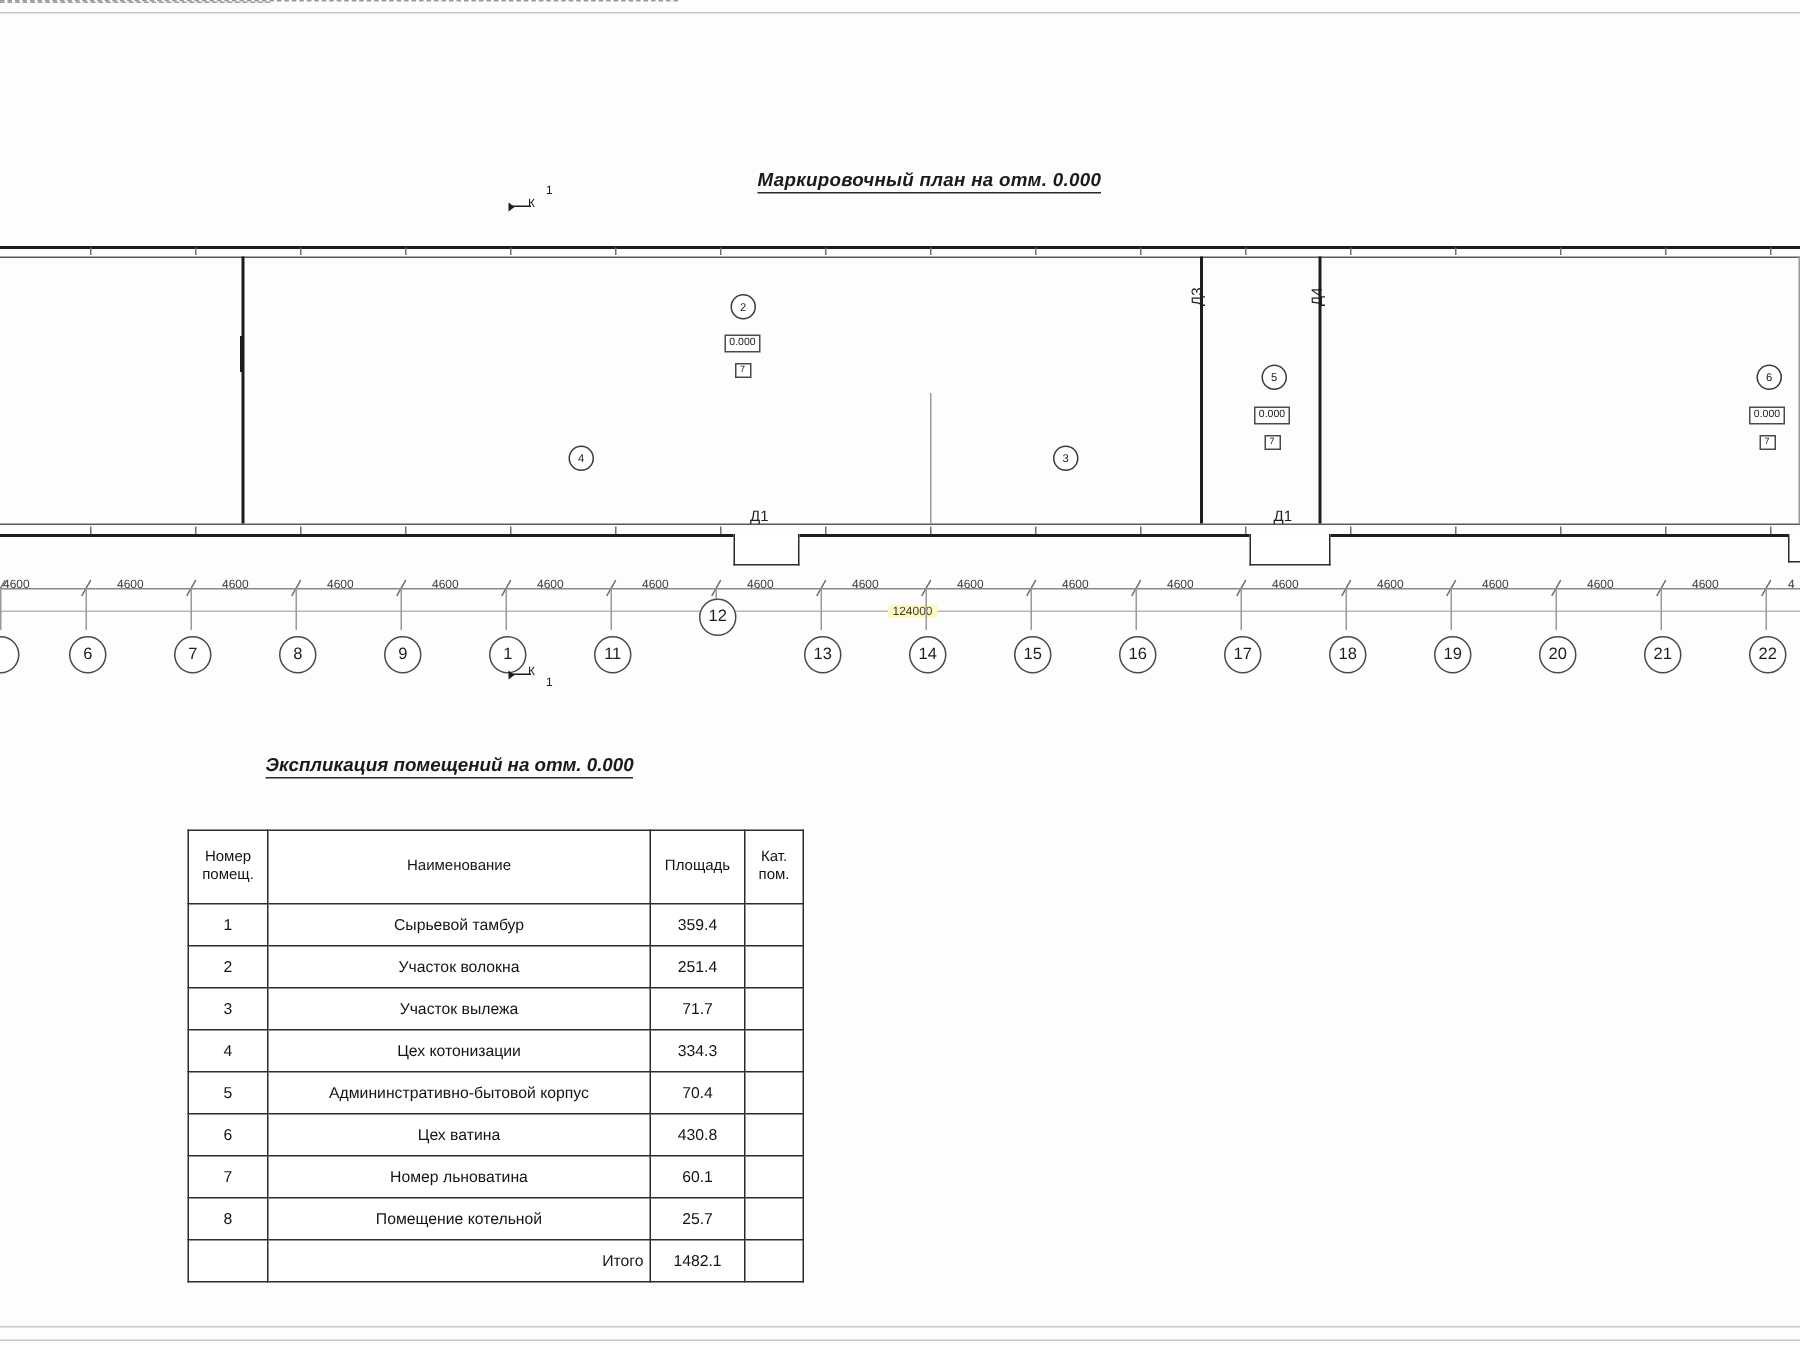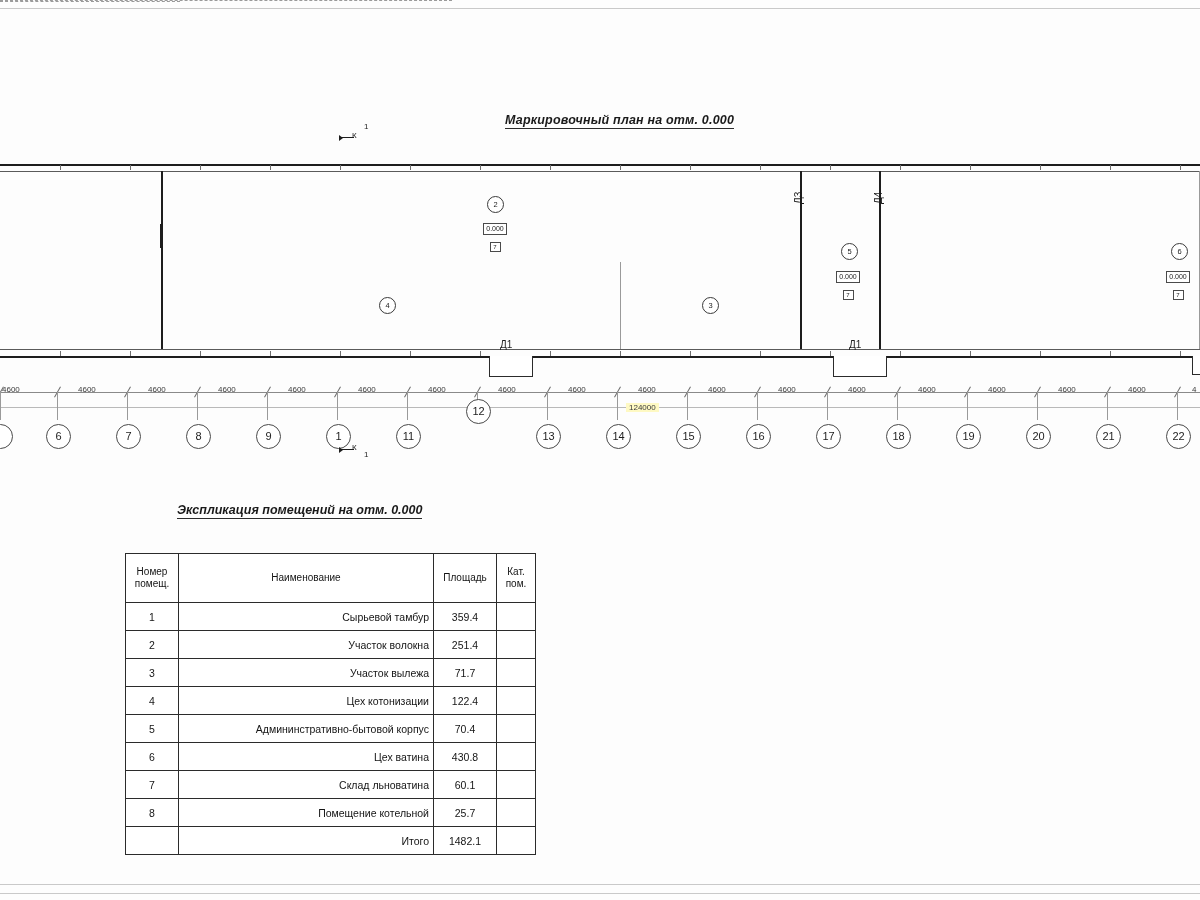--- a/index.html
+++ b/index.html
@@ -202,21 +202,21 @@
     height: 27px;
     color: #141414;
   }
   table.expl th {
     text-align: center;
     font-size: 10px;
     height: 48px;
     line-height: 12px;
   }
   .c-num { width: 44px; text-align: center; }
-  .c-name { width: 246px; text-align: right; }
+  .c-name { width: 246px; text-align: center; }
   .c-area { width: 54px; text-align: center; }
   .c-cat  { width: 30px; }
   .total-label { text-align: right; }
   
   .sheet-frame {
     position: absolute;
     left: 0;
     width: 1200px;
     height: 0;
     border-top: 1px solid #c9c9c9;
@@ -361,21 +361,21 @@
     <div class="dim-text" style="left:778px; top:385px;">4600</div>
     <div class="dim-text" style="left:848px; top:385px;">4600</div>
     <div class="dim-text" style="left:918px; top:385px;">4600</div>
     <div class="dim-text" style="left:988px; top:385px;">4600</div>
     <div class="dim-text" style="left:1058px;top:385px;">4600</div>
     <div class="dim-text" style="left:1128px;top:385px;">4600</div>
     <div class="dim-text" style="left:1192px;top:385px;">4</div>
   </div>
 
   <div class="hline thin" style="left:0; top:407px; width:1200px; border-color:#b9b9b9;"></div>
-  <div class="total-dim" style="left:626px; background:#fef9c3; padding:0 3px;">124000</div>
+  <div class="total-dim" style="left:592px; background:#fef9c3; padding:0 3px;">124000</div>
 
   <div>
     <div class="axis-stem" style="left:0px;   top:392px; height:28px;"></div>
     <div class="axis-bubble" style="left:-12px; top:424px;"></div>
 
     <div class="axis-stem" style="left:57px;  top:392px; height:28px;"></div>
     <div class="axis-bubble" style="left:46px; top:424px;">6</div>
 
     <div class="axis-stem" style="left:127px; top:392px; height:28px;"></div>
     <div class="axis-bubble" style="left:116px; top:424px;">7</div>
@@ -464,38 +464,38 @@
       </tr>
       <tr>
         <td class="c-num">3</td>
         <td class="c-name">Участок вылежа</td>
         <td class="c-area">71.7</td>
         <td class="c-cat"></td>
       </tr>
       <tr>
         <td class="c-num">4</td>
         <td class="c-name">Цех котонизации</td>
-        <td class="c-area">122.4</td>
+        <td class="c-area">334.3</td>
         <td class="c-cat"></td>
       </tr>
       <tr>
         <td class="c-num">5</td>
         <td class="c-name">Админинстративно-бытовой корпус</td>
         <td class="c-area">70.4</td>
         <td class="c-cat"></td>
       </tr>
       <tr>
         <td class="c-num">6</td>
         <td class="c-name">Цех ватина</td>
         <td class="c-area">430.8</td>
         <td class="c-cat"></td>
       </tr>
       <tr>
         <td class="c-num">7</td>
-        <td class="c-name">Склад льноватина</td>
+        <td class="c-name">Номер льноватина</td>
         <td class="c-area">60.1</td>
         <td class="c-cat"></td>
       </tr>
       <tr>
         <td class="c-num">8</td>
         <td class="c-name">Помещение котельной</td>
         <td class="c-area">25.7</td>
         <td class="c-cat"></td>
       </tr>
       <tr>

